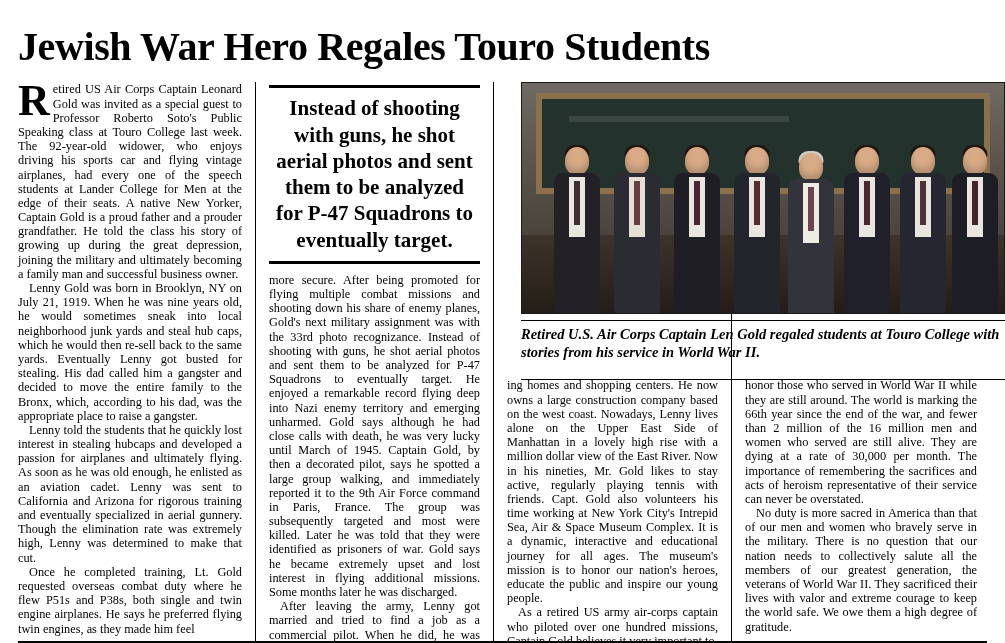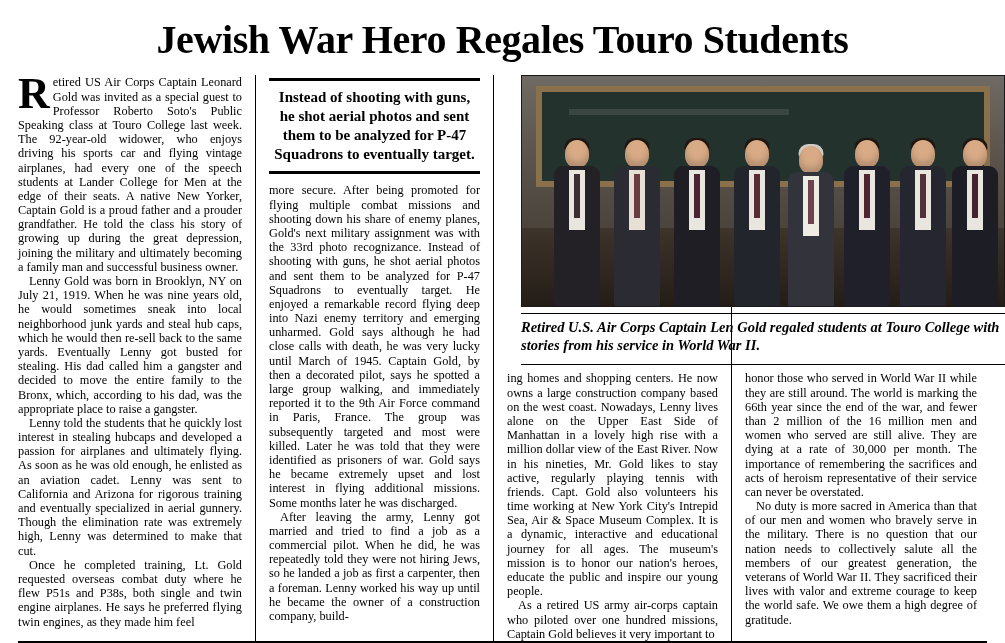--- a/index.html
+++ b/index.html
@@ -15,27 +15,26 @@
     color: #000;
   }
   .page {
     position: relative;
     width: 1005px;
     height: 643px;
     box-sizing: border-box;
     padding: 10px 18px 0 18px;
   }
   .headline {
-    text-align: center;
     font-family: "Liberation Serif", serif;
     font-weight: bold;
     font-size: 40px;
     line-height: 1.06;
     letter-spacing: -0.4px;
-    margin: 9px 0 0 0;
+    margin: 16px 0 0 0;
   }
   .headline .line2 { display: block; }
 
   .body-area {
     position: relative;
     margin-top: 14px;
     display: flex;
     gap: 0;
   }
 
@@ -88,21 +87,21 @@
 
   
   .pullquote {
     box-sizing: border-box;
     border-top: 3px solid #000;
     border-bottom: 3px solid #000;
     padding: 7px 4px 8px 4px;
     margin: 3px 0 9px 0;
     font-family: "Liberation Serif", serif;
     font-weight: bold;
-    font-size: 15px;
+    font-size: 21px;
     line-height: 1.25;
     text-align: center;
     text-indent: 0;
   }
 
   
   .photo-block {
     position: absolute;
     left: 503px;
     top: 0px;
@@ -206,21 +205,21 @@
     border-top: 1px solid #000;
     padding-top: 5px;
     font-family: "Liberation Serif", serif;
     font-style: italic;
     font-weight: bold;
     font-size: 14.5px;
     line-height: 1.2;
   }
   .caption-rule-bottom {
     border-bottom: 1px solid #000;
-    padding-bottom: 10px;
+    padding-bottom: 18px;
   }
   .col34-text {
     margin-top: 9px;
   }
   .bottom-rule {
     position: absolute;
     left: 18px;
     right: 18px;
     bottom: 0;
     height: 2px;

